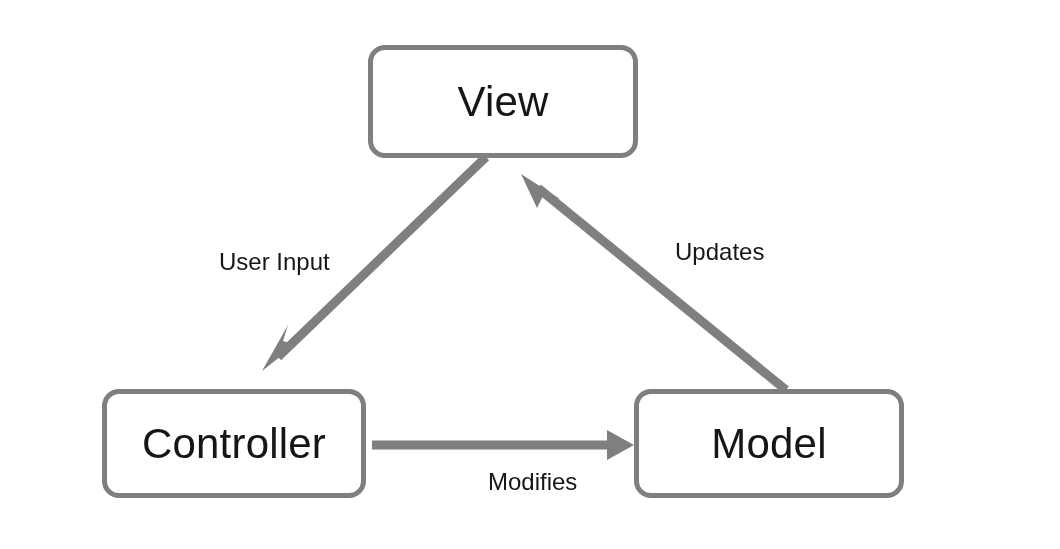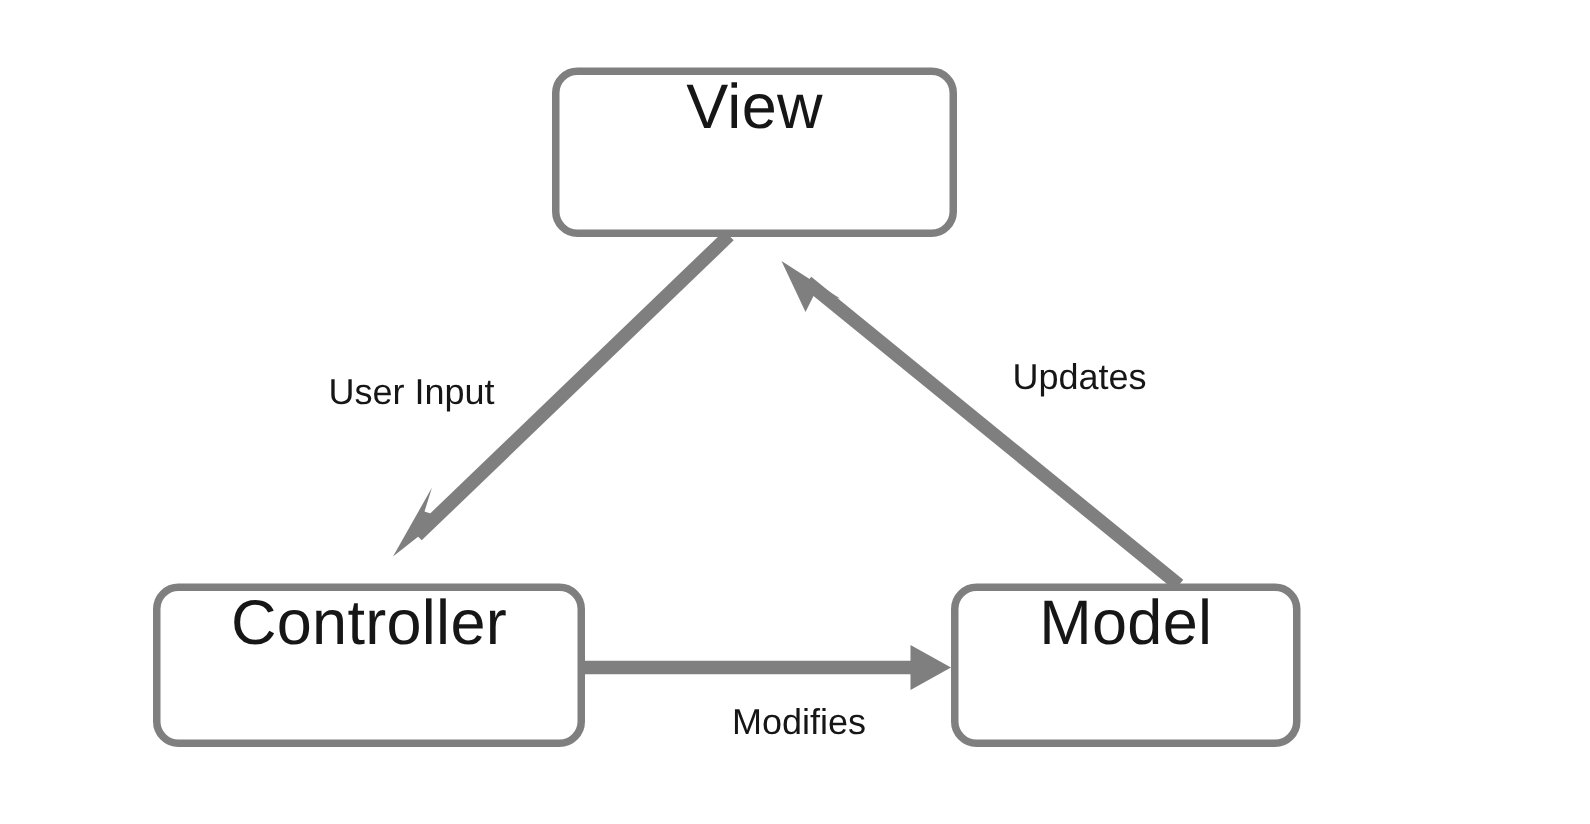--- a/index.html
+++ b/index.html
@@ -22,48 +22,48 @@
     width: 1060px;
     height: 549px;
   }
   .node {
     position: absolute;
     box-sizing: border-box;
     background: #ffffff;
     border: 5px solid #7f7f7f;
     border-radius: 17px;
     display: flex;
-    align-items: flex-start;
+    align-items: center;
     justify-content: center;
     z-index: 3;
   }
   .node-label {
     font-size: 42px;
     line-height: 1;
     color: #161616;
     font-weight: 400;
     letter-spacing: 0.2px;
     white-space: nowrap;
   }
   #node-view {
     left: 368px;
     top: 45px;
     width: 270px;
     height: 113px;
   }
   #node-controller {
     left: 102px;
     top: 389px;
-    width: 288px;
+    width: 264px;
     height: 109px;
   }
   #node-model {
     left: 634px;
     top: 389px;
-    width: 233px;
+    width: 270px;
     height: 109px;
   }
   .edge-label {
     position: absolute;
     font-size: 24px;
     line-height: 1;
     color: #161616;
     white-space: nowrap;
     z-index: 4;
     text-align: right;

